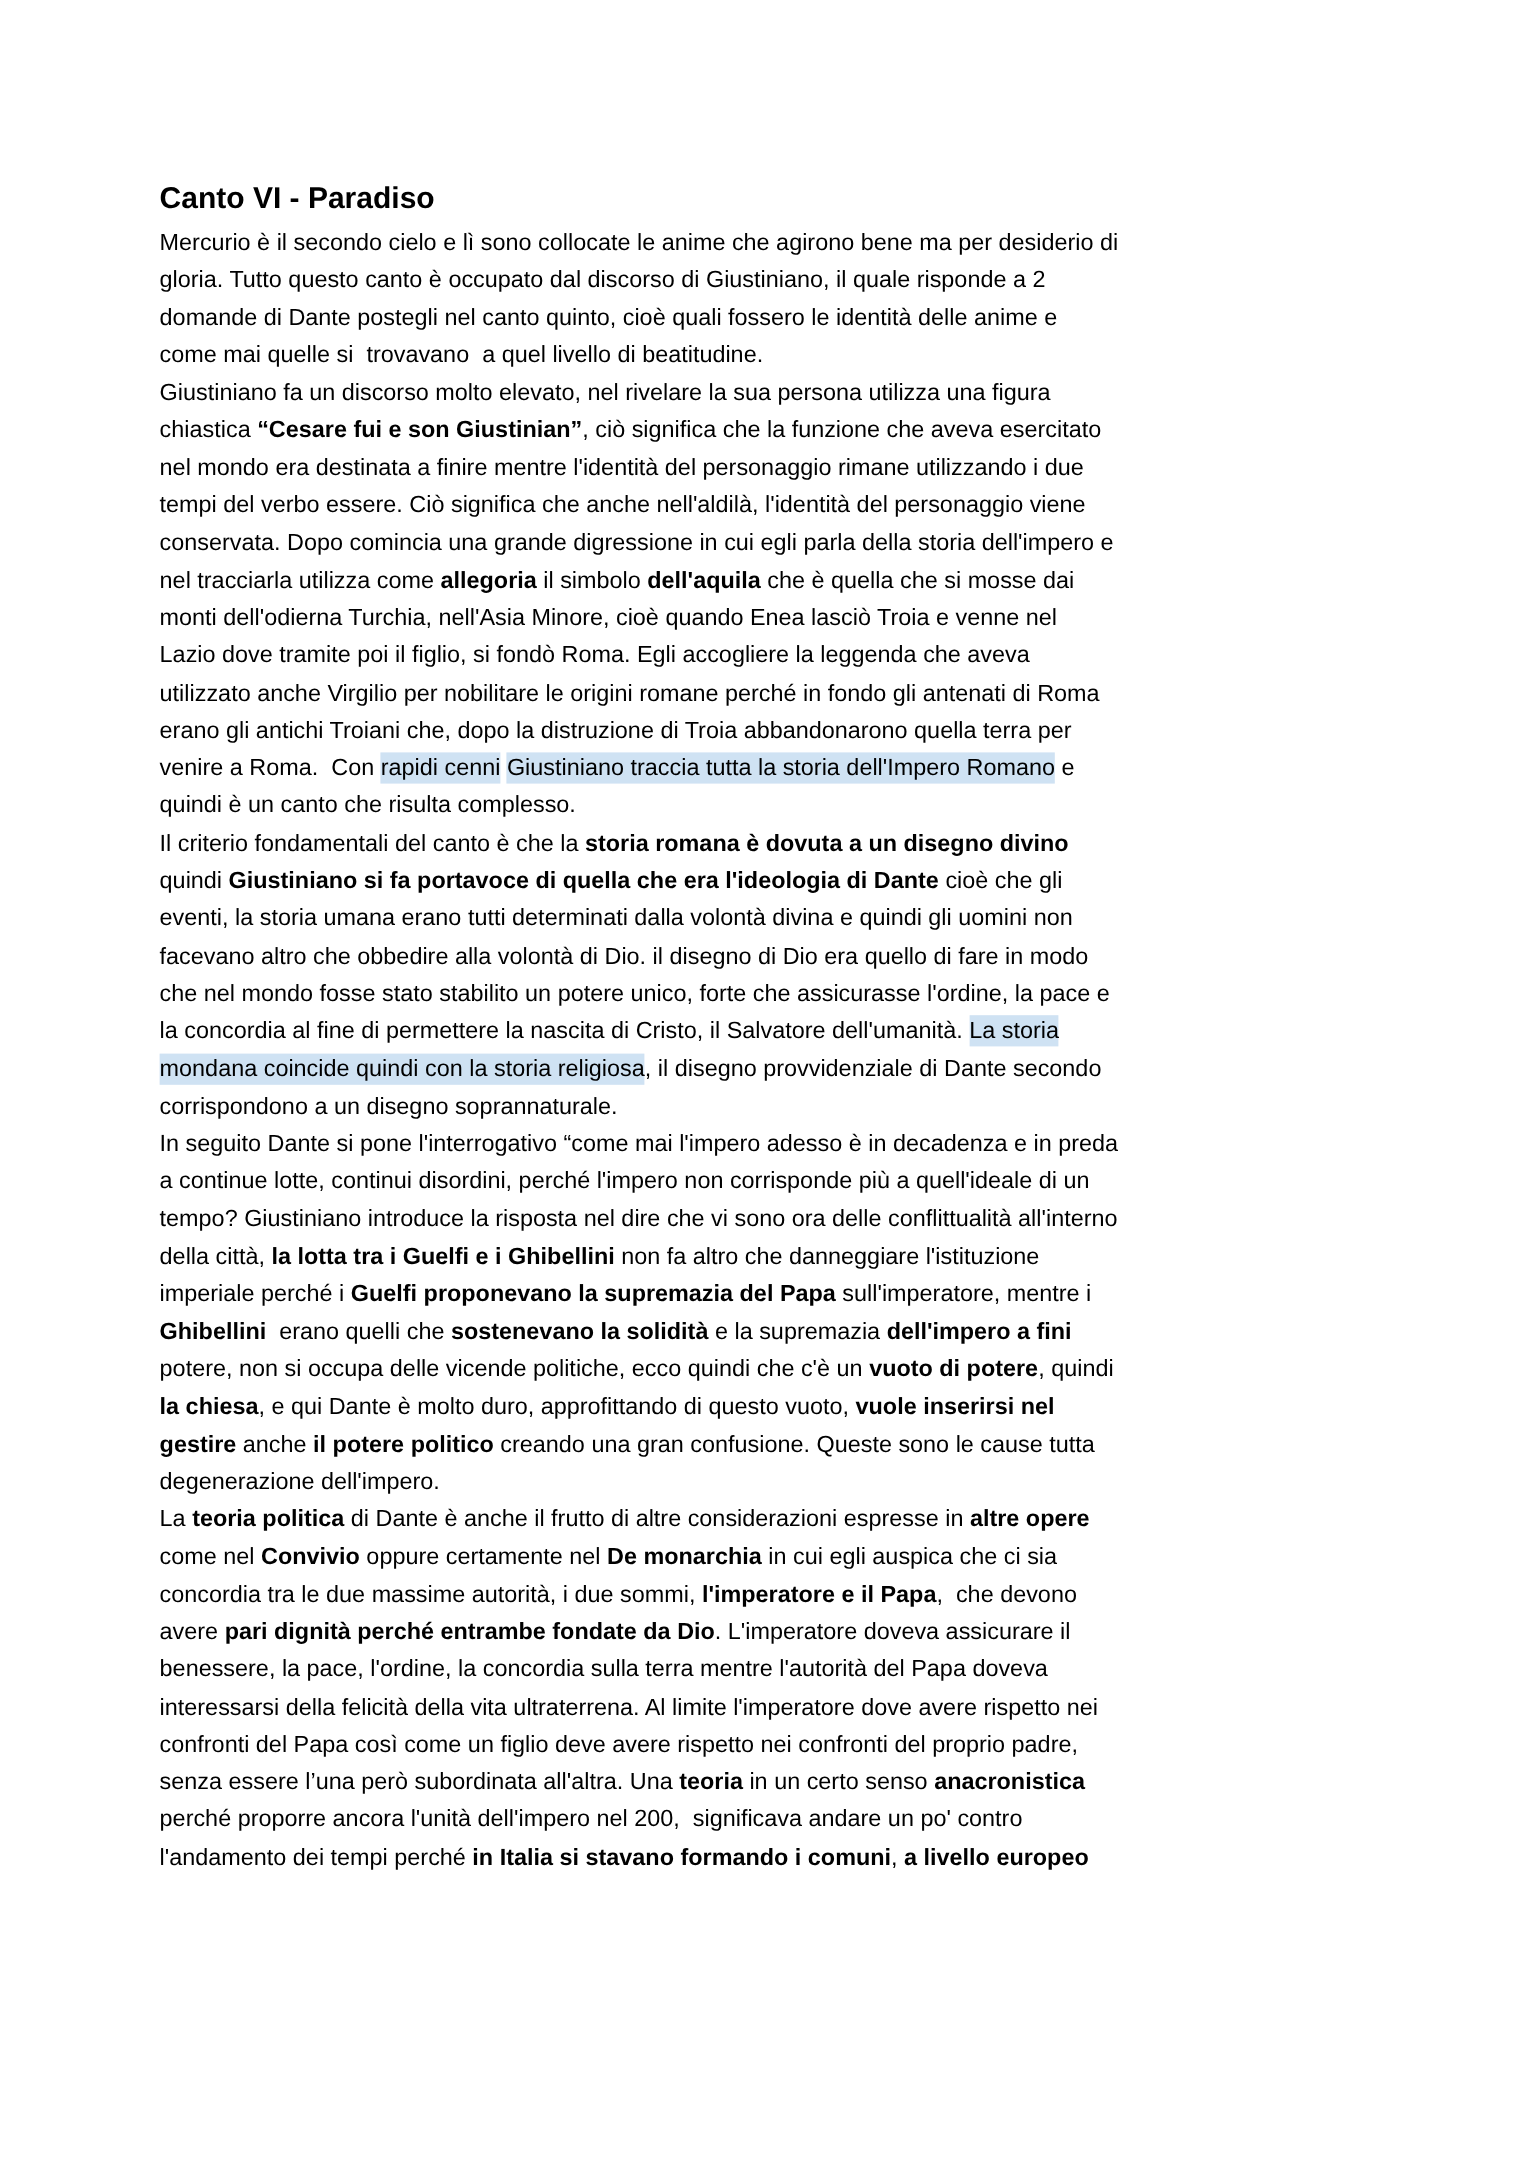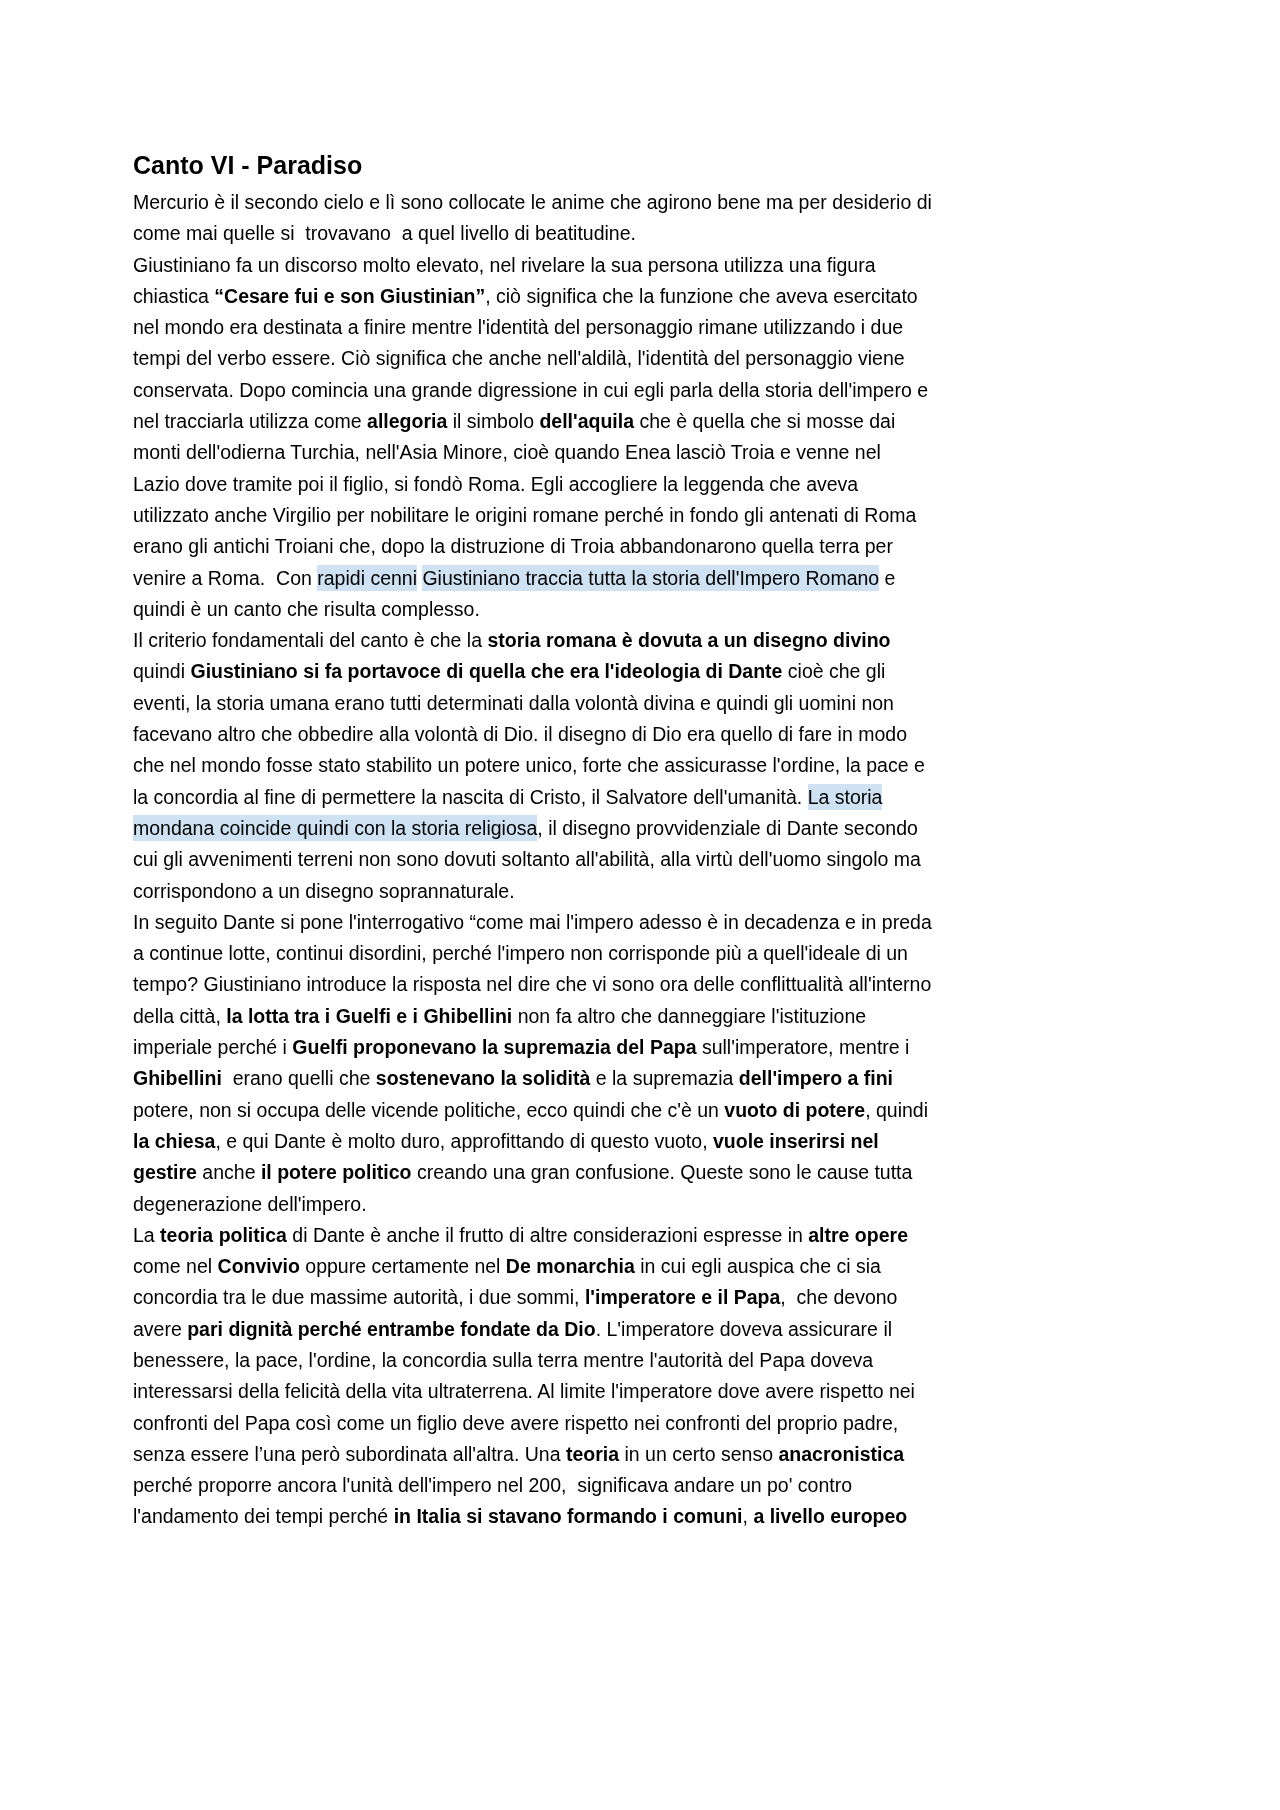--- a/index.html
+++ b/index.html
@@ -40,41 +40,42 @@
   .line span.h { background-color: var(--hl, #cfe2f3); padding: 2px 0; margin-top: 47px; }
 </style>
 </head>
 <body>
 
 <div class="page" style="background: rgb(255, 255, 255); color: rgb(0, 0, 0);">
   <div class="content">
     <h1 class="doc-title">Canto VI - Paradiso</h1>
     <div class="doc-body">
         <div class="line"><span>Mercurio è il secondo cielo e lì sono collocate le anime che agirono bene ma per desiderio di</span></div>
+        <div class="line"><span>gloria. Tutto questo canto è occupato dal discorso di Giustiniano, il quale risponde a 2</span></div>
+        <div class="line"><span>domande di Dante postegli nel canto quinto, cioè quali fossero le identità delle anime e</span></div>
         <div class="line"><span>come mai quelle si  trovavano  a quel livello di beatitudine.</span></div>
         <div class="line"><span>Giustiniano fa un discorso molto elevato, nel rivelare la sua persona utilizza una figura</span></div>
         <div class="line"><span>chiastica </span><span class="b">“Cesare fui e son Giustinian”</span><span>, ciò significa che la funzione che aveva esercitato</span></div>
         <div class="line"><span>nel mondo era destinata a finire mentre l'identità del personaggio rimane utilizzando i due</span></div>
         <div class="line"><span>tempi del verbo essere. Ciò significa che anche nell'aldilà, l'identità del personaggio viene</span></div>
         <div class="line"><span>conservata. Dopo comincia una grande digressione in cui egli parla della storia dell'impero e</span></div>
         <div class="line"><span>nel tracciarla utilizza come </span><span class="b">allegoria</span><span> il simbolo </span><span class="b">dell'aquila</span><span> che è quella che si mosse dai</span></div>
         <div class="line"><span>monti dell'odierna Turchia, nell'Asia Minore, cioè quando Enea lasciò Troia e venne nel</span></div>
         <div class="line"><span>Lazio dove tramite poi il figlio, si fondò Roma. Egli accogliere la leggenda che aveva</span></div>
         <div class="line"><span>utilizzato anche Virgilio per nobilitare le origini romane perché in fondo gli antenati di Roma</span></div>
         <div class="line"><span>erano gli antichi Troiani che, dopo la distruzione di Troia abbandonarono quella terra per</span></div>
         <div class="line"><span>venire a Roma.  Con </span><span class="h">rapidi cenni</span><span> </span><span class="h">Giustiniano traccia tutta la storia dell'Impero Romano</span><span> e</span></div>
         <div class="line"><span>quindi è un canto che risulta complesso.</span></div>
         <div class="line"><span>Il criterio fondamentali del canto è che la </span><span class="b">storia romana è dovuta a un disegno divino</span></div>
         <div class="line"><span>quindi </span><span class="b">Giustiniano si fa portavoce di quella che era l'ideologia di Dante</span><span> cioè che gli</span></div>
         <div class="line"><span>eventi, la storia umana erano tutti determinati dalla volontà divina e quindi gli uomini non</span></div>
         <div class="line"><span>facevano altro che obbedire alla volontà di Dio. il disegno di Dio era quello di fare in modo</span></div>
         <div class="line"><span>che nel mondo fosse stato stabilito un potere unico, forte che assicurasse l'ordine, la pace e</span></div>
         <div class="line"><span>la concordia al fine di permettere la nascita di Cristo, il Salvatore dell'umanità. </span><span class="h">La storia</span></div>
         <div class="line"><span class="h">mondana coincide quindi con la storia religiosa</span><span>, il disegno provvidenziale di Dante secondo</span></div>
-        <div class="line"><span>cui gli avvenimenti terreni non sono dovuti soltanto all'abilità, alla virtù dell'uomo singolo ma</span></div>
         <div class="line"><span>corrispondono a un disegno soprannaturale.</span></div>
         <div class="line"><span>In seguito Dante si pone l'interrogativo “come mai l'impero adesso è in decadenza e in preda</span></div>
         <div class="line"><span>a continue lotte, continui disordini, perché l'impero non corrisponde più a quell'ideale di un</span></div>
         <div class="line"><span>tempo? Giustiniano introduce la risposta nel dire che vi sono ora delle conflittualità all'interno</span></div>
         <div class="line"><span>della città, </span><span class="b">la lotta tra i Guelfi e i Ghibellini</span><span> non fa altro che danneggiare l'istituzione</span></div>
         <div class="line"><span>imperiale perché i </span><span class="b">Guelfi proponevano la supremazia del Papa</span><span> sull'imperatore, mentre i</span></div>
         <div class="line"><span class="b">Ghibellini</span><span>  erano quelli che </span><span class="b">sostenevano la solidità</span><span> e la supremazia </span><span class="b">dell'impero a fini</span></div>
         <div class="line"><span>potere, non si occupa delle vicende politiche, ecco quindi che c'è un </span><span class="b">vuoto di potere</span><span>, quindi</span></div>
         <div class="line"><span class="b">la chiesa</span><span>, e qui Dante è molto duro, approfittando di questo vuoto, </span><span class="b">vuole inserirsi nel</span></div>
         <div class="line"><span class="b">gestire</span><span> anche </span><span class="b">il potere politico</span><span> creando una gran confusione. Queste sono le cause tutta</span></div>

